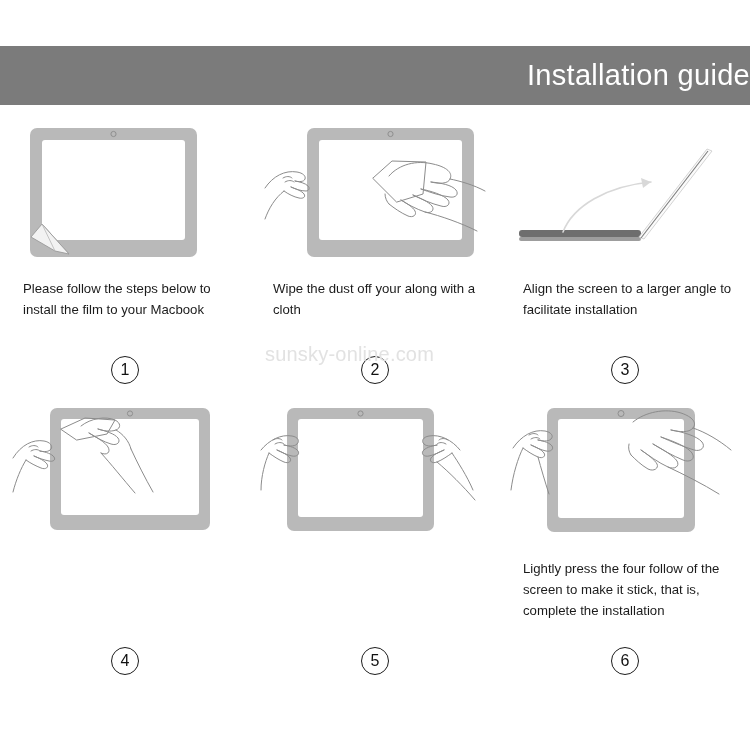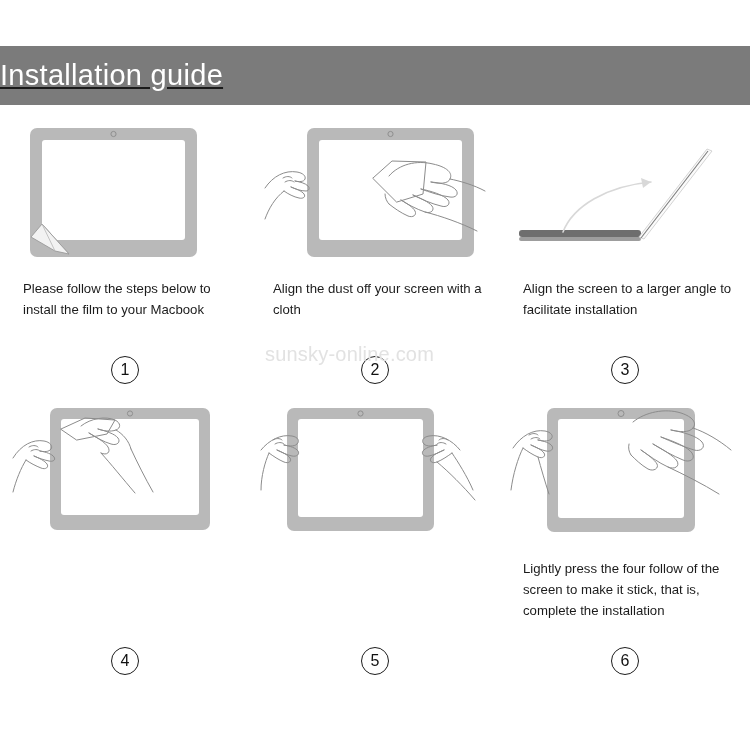--- a/index.html
+++ b/index.html
@@ -19,22 +19,21 @@
   
   .header-banner {
     position: absolute;
     left: 0;
     top: 46px;
     width: 750px;
     height: 59px;
     background: #7b7b7b;
     display: flex;
     align-items: center;
-    justify-content: flex-start;
-    text-decoration: underline;
+    justify-content: flex-end;
   }
   .header-title {
     color: #ffffff;
     font-size: 29px;
     font-weight: 400;
     letter-spacing: 0.3px;
     line-height: 1;
   }
 
   
@@ -158,21 +157,21 @@
           <path d="M170 62 C180 63, 191 65, 195 70 C198 74, 195 78, 189 77 C180 76, 168 72, 160 69"></path>
           <path d="M160 69 C170 71, 183 75, 187 80 C190 84, 186 88, 180 86 C171 84, 160 79, 152 75"></path>
           <path d="M152 75 C159 78, 168 82, 171 86 C174 90, 170 94, 164 92 C155 89, 146 84, 140 80"></path>
           <path d="M140 80 C145 83, 152 87, 154 91 C156 95, 152 98, 147 96 C140 93, 133 88, 128 84"></path>
           <path d="M189 59 C199 61, 213 65, 224 71"></path>
           <path d="M164 92 C180 96, 200 103, 216 111"></path>
           <path d="M128 84 C126 82, 124 78, 124 74"></path>
         </g>
       </svg>
     </div>
-    <div class="step-caption">Align the dust off your screen with a cloth</div>
+    <div class="step-caption">Wipe the dust off your along with a cloth</div>
     <div class="step-number">2</div>
   </div>
 
   <div class="step-cell row-top">
     <div class="step-figure">
       <svg width="228" height="150" viewBox="0 0 228 150">
 
         <rect x="8" y="110" width="122" height="7" rx="3" fill="#6e6e6e"></rect>
         <rect x="8" y="117" width="122" height="4" rx="2" fill="#9d9d9d"></rect>
 

